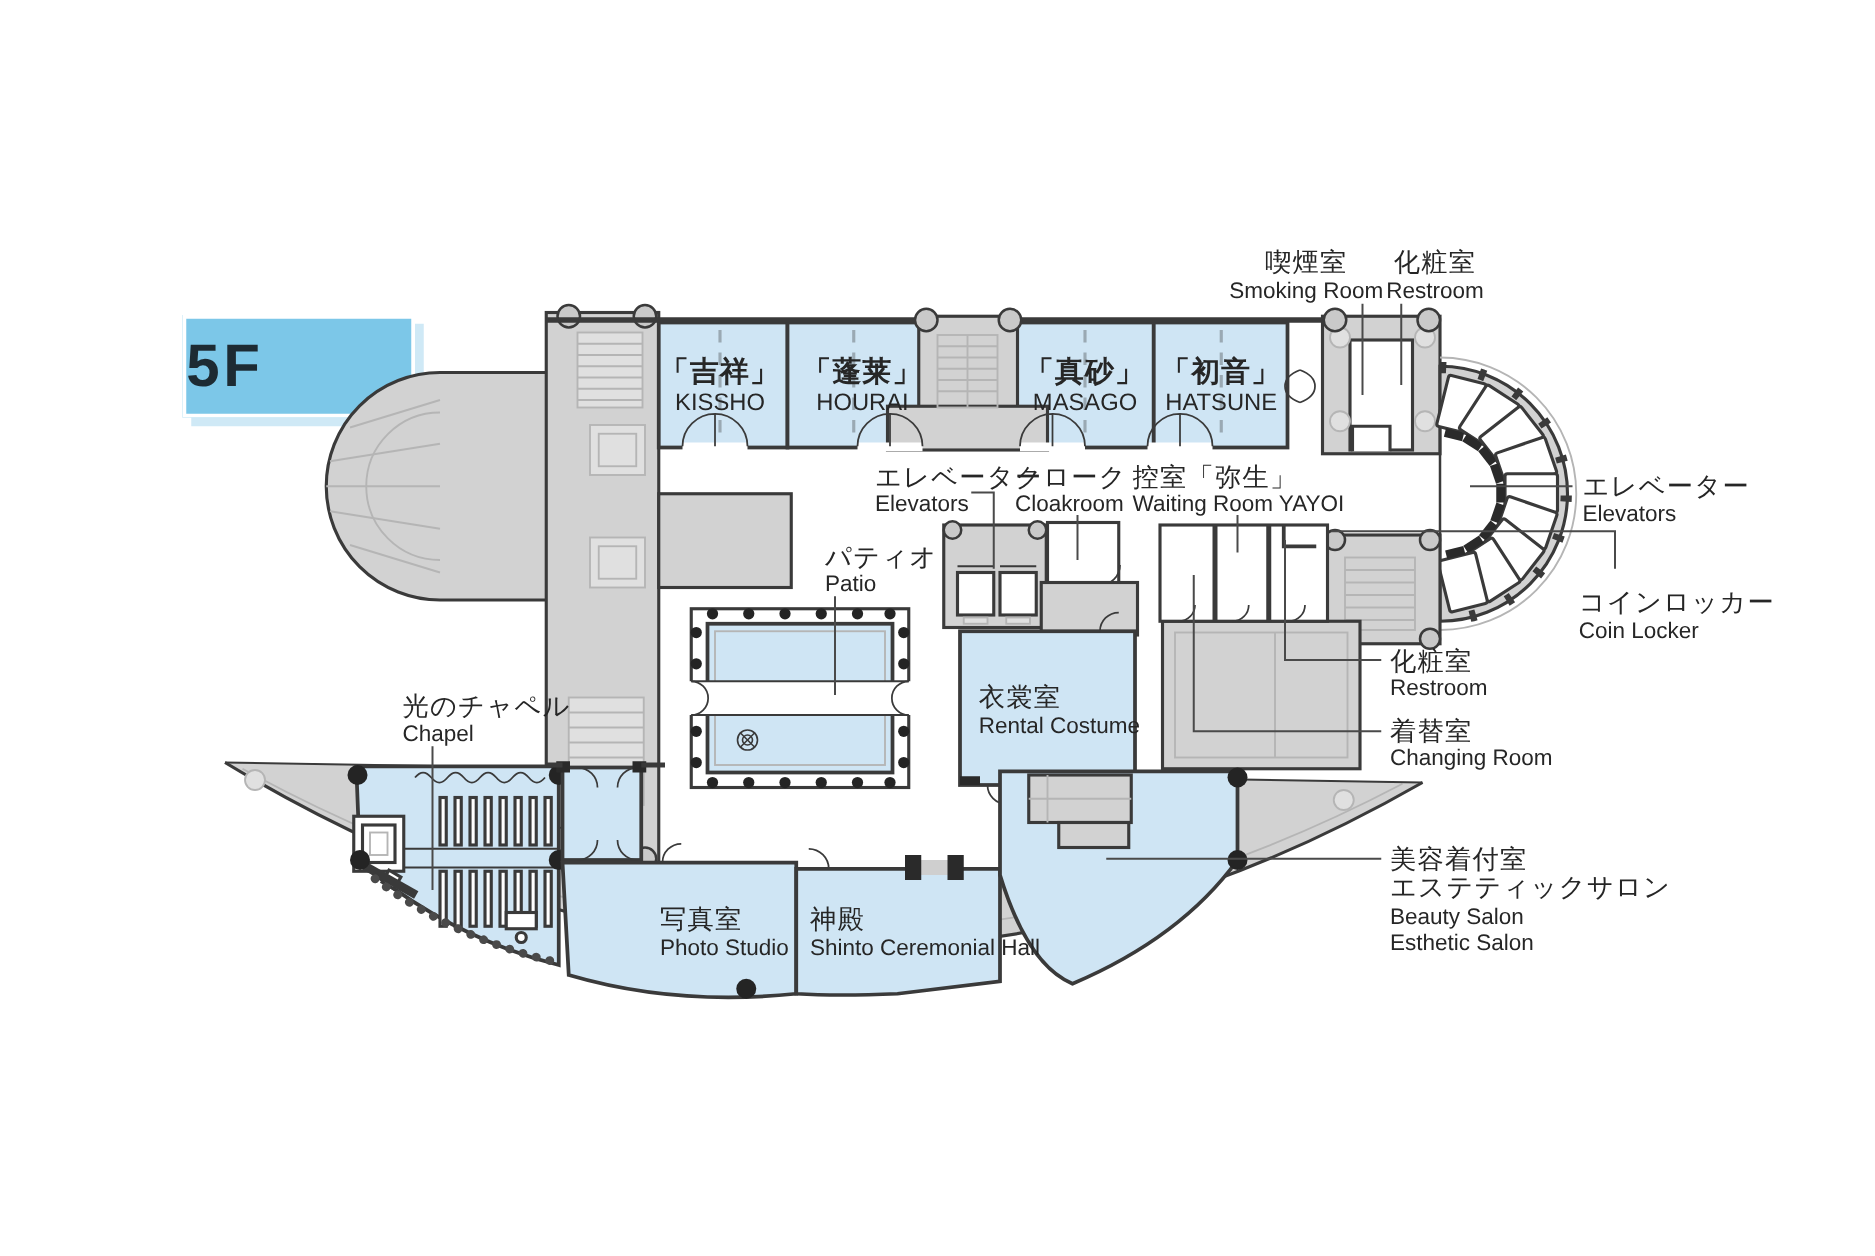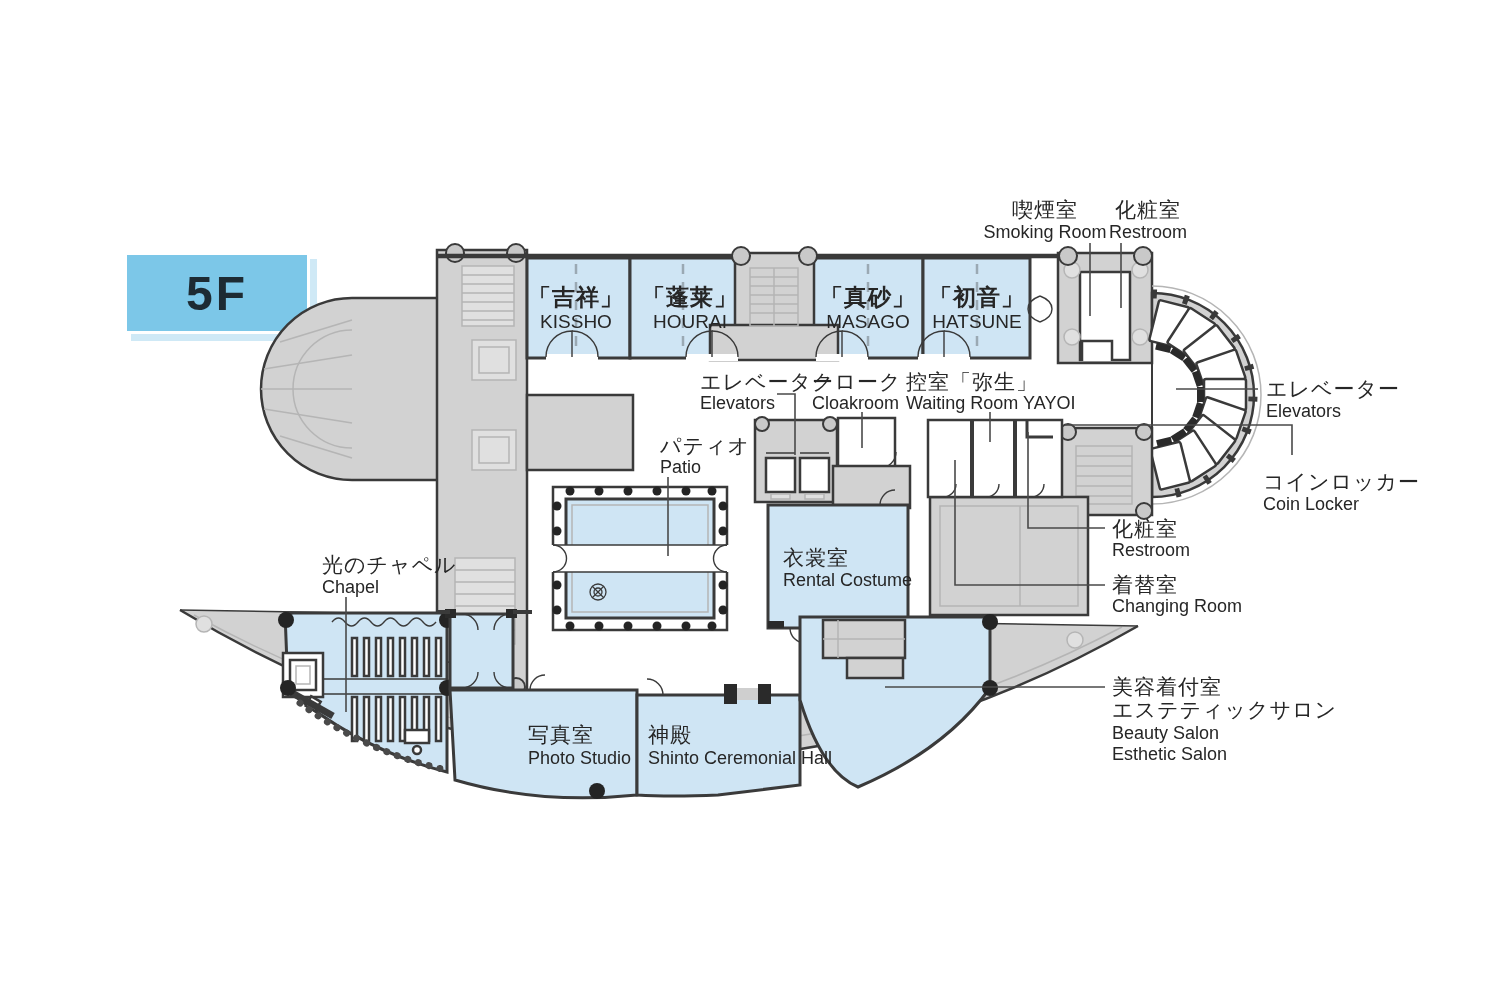--- a/index.html
+++ b/index.html
@@ -1,25 +1,25 @@
 <!DOCTYPE html>
 <html style="--room-fill: #cfe5f4; --service-fill: #d2d2d2; --badge-fill: #7cc7e8; --badge-shadow: #cfe9f6; --wall: #3a3a3a; --leader-col: #4a4a4a; --text-col: #262626;"><head>
 <meta charset="utf-8">
 <style>
   html,body{margin:0;padding:0;background:#ffffff;}
   .stage{
     position:relative;width:1500px;height:1005px;background:#ffffff;overflow:hidden;
     font-family:"Liberation Sans", sans-serif;
   }
   .badge{
-    position:absolute;left:124px;top:252px;width:180px;height:76px;
+    position:absolute;left:146px;top:252px;width:180px;height:76px;
     background:var(--badge-fill,#7cc7e8);
     border:3px solid #ffffff;
     box-shadow:7px 7px 0 var(--badge-shadow,#cfe9f6);
-    display:flex;align-items:center;justify-content:center;
+    display:flex;align-items:center;justify-content:flex-start;
   }
   .badge span{
     font-size:48px;font-weight:bold;color:#1d2b33;letter-spacing:3px;
   }
   svg{position:absolute;left:0;top:0;}
   svg text{fill:var(--text-col,#262626);}
   .jp{font-size:21px;letter-spacing:1px;}
   .jpb{font-size:23px;font-weight:600;letter-spacing:1px;}
   .en{font-size:18px;}
   .enb{font-size:19px;}

